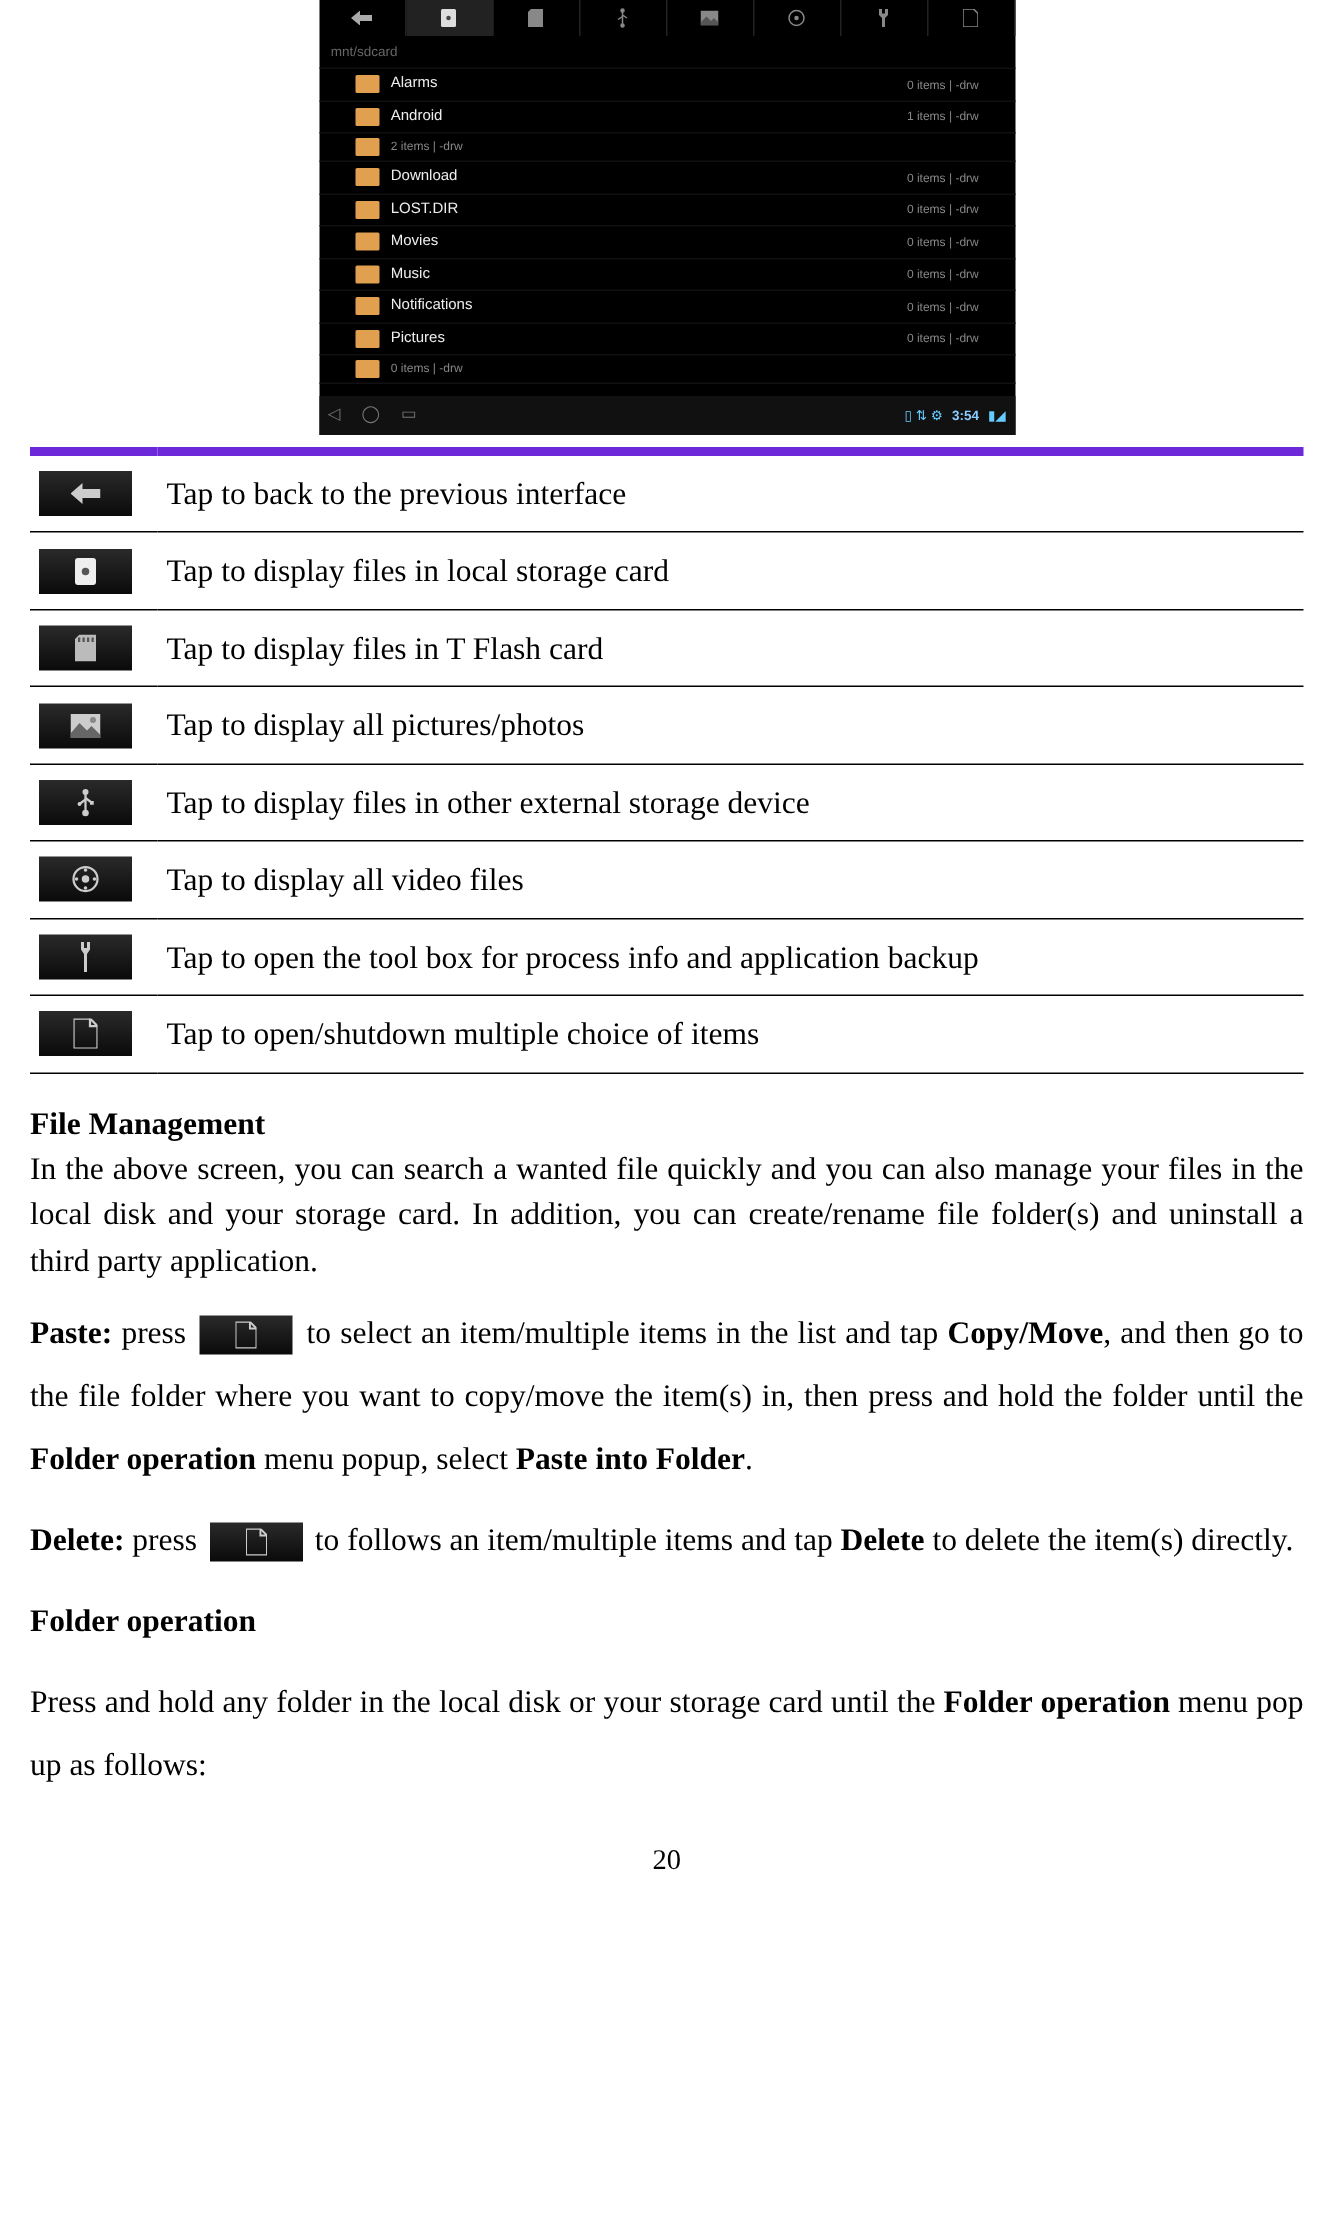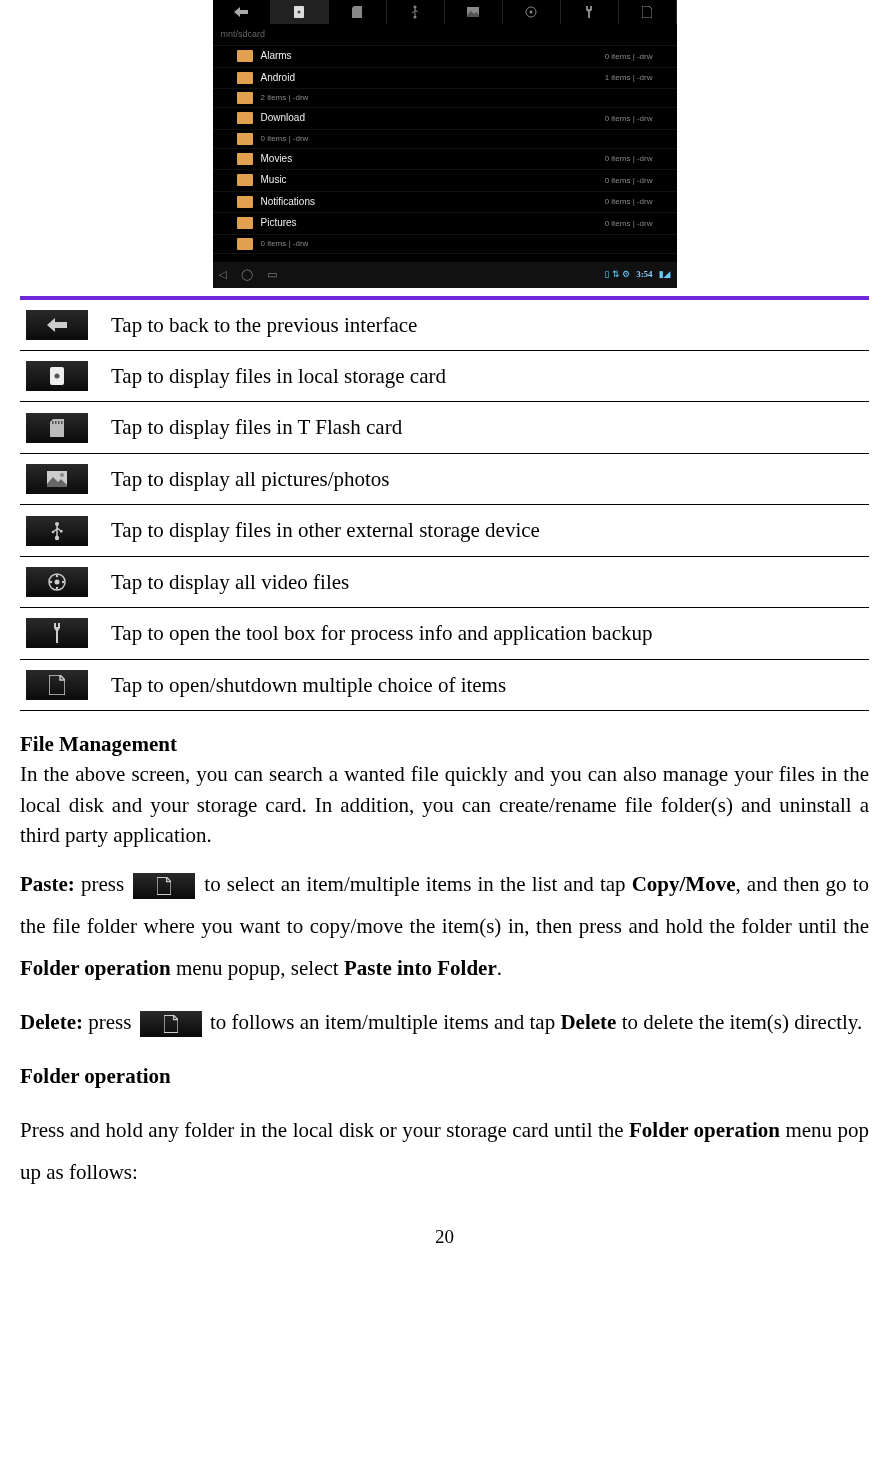--- a/index.html
+++ b/index.html
@@ -65,29 +65,29 @@
     display: flex;
     margin-top: 8px;
     height: 26px;
     align-items: center;
     padding: 0 6px;
     background: #111;
   }
   .nav-left { display: flex; gap: 14px; }
   .nav-left span { color: #777; font-size: 11px; }
   .nav-right { margin-left: auto; display:flex; gap:6px; align-items:center; color:#6cf; font-size:9px;}
-  .nav-right .time { color: #8cf; font-weight: bold; font-family: Liberation Serif, serif;}
+  .nav-right .time { color: #8cf; font-weight: bold;}
 
   
   .icon-table {
     width: 100%;
     border-collapse: collapse;
   }
   .icon-table tr { border-bottom: 1px solid #000; }
-  .icon-table tr:first-child { border-top: 4px solid #6d28d9; }
+  .icon-table tr:first-child { border-top: 6px solid #6d28d9; }
   .icon-table td { padding: 10px 6px; vertical-align: top;}
   .icon-cell { width: 85px; vertical-align: middle !important; }
   .icon-box {
     width: 62px;
     height: 30px;
     background: linear-gradient(#2a2a2a,#0a0a0a);
     display: flex;
     align-items: center;
     justify-content: center;
     color: #ccc;
@@ -179,20 +179,21 @@
           <div class="folder-icon"></div>
           <div class="folder-meta">2 items | -drw</div>
         </div>
       <div class="folder-row">
           <div class="folder-icon"></div>
           <div class="folder-name">Download</div>
           <div class="folder-meta">0 items | -drw</div>
         </div>
       <div class="folder-row">
           <div class="folder-icon"></div>
+          <div class="folder-name">LOST.DIR</div>
           <div class="folder-meta">0 items | -drw</div>
         </div>
       <div class="folder-row">
           <div class="folder-icon"></div>
           <div class="folder-name">Movies</div>
           <div class="folder-meta">0 items | -drw</div>
         </div>
       <div class="folder-row">
           <div class="folder-icon"></div>
           <div class="folder-name">Music</div>

